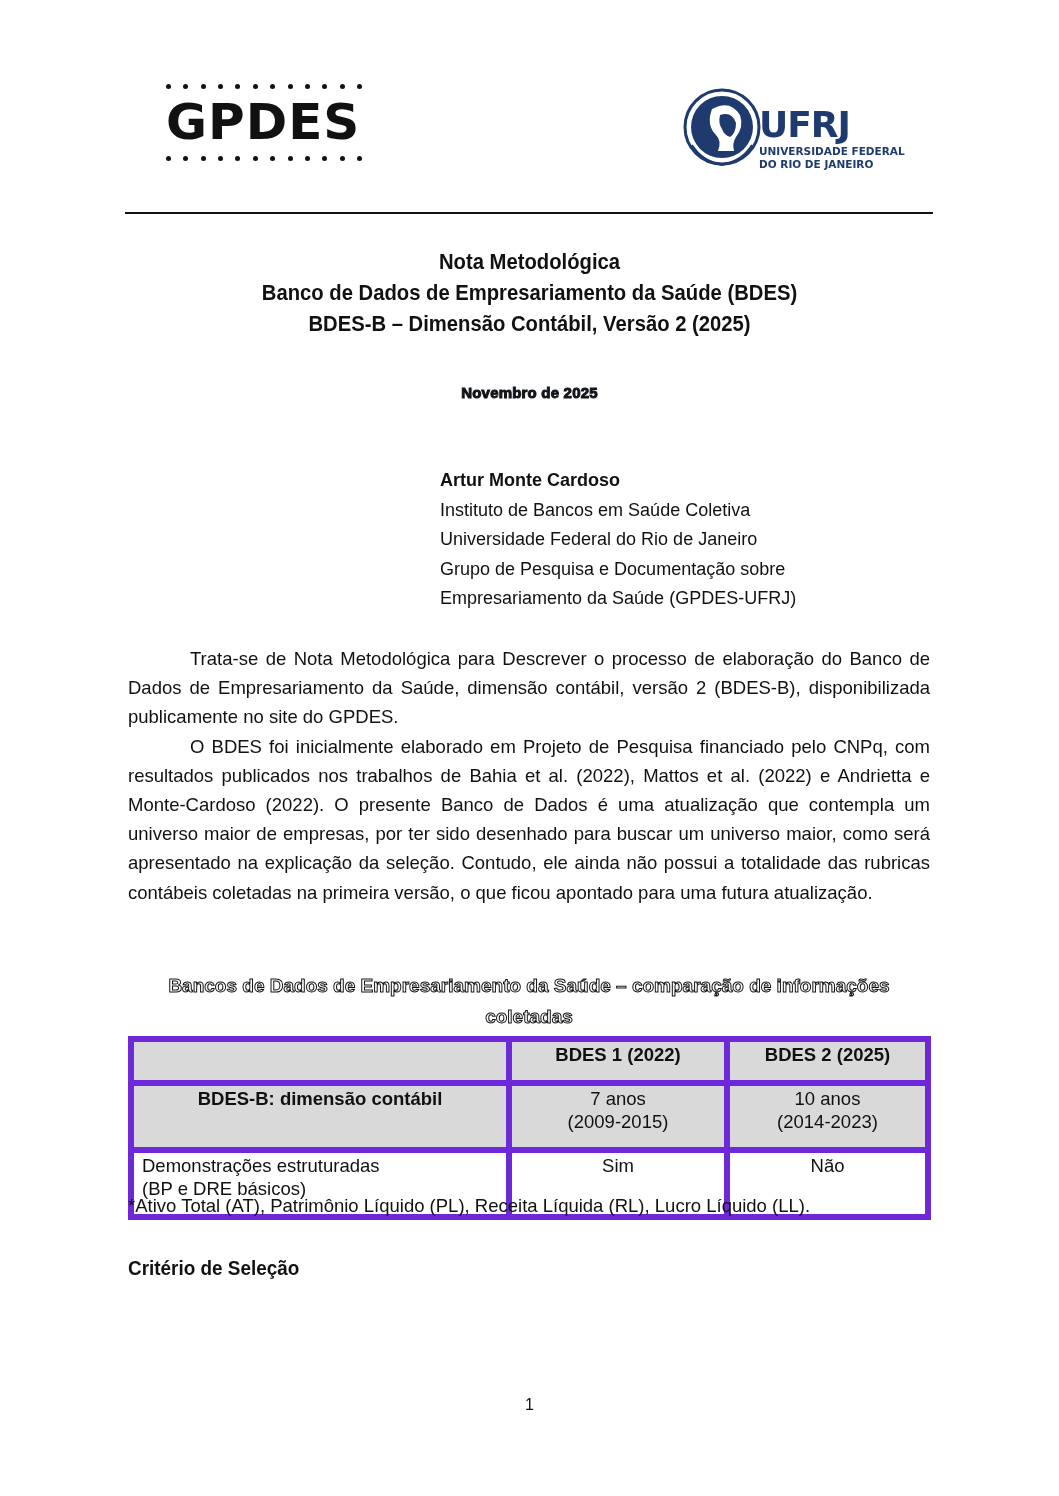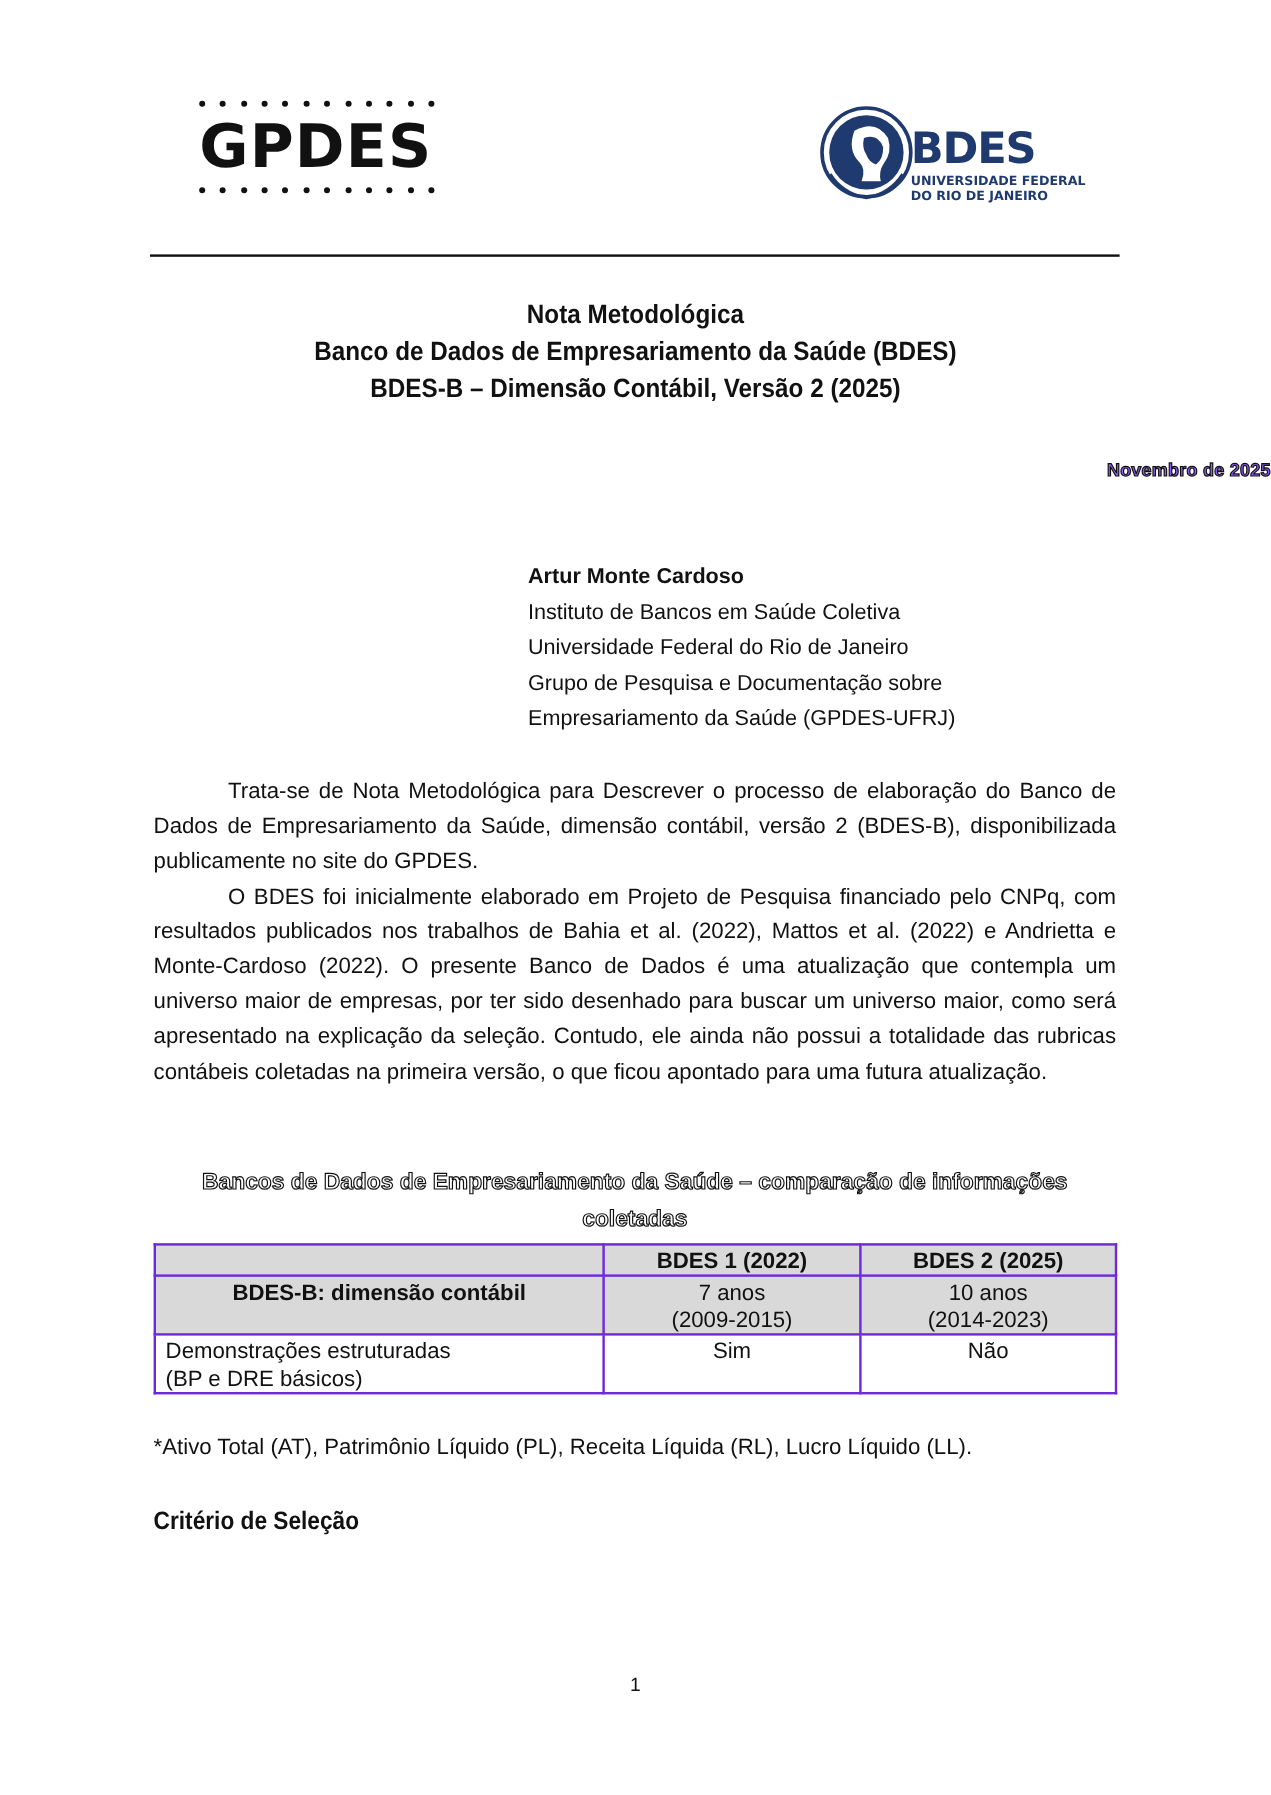--- a/index.html
+++ b/index.html
@@ -24,38 +24,38 @@
                font-weight: bold; font-size: 36px; line-height: 40px; color: #1f3a6e; letter-spacing: -1px; }
   .ufrj-sub { position: absolute; left: 77px; top: 60px; font-family: "DejaVu Sans", sans-serif;
               font-weight: bold; font-size: 10.5px; line-height: 13px; color: #1f3a6e; }
 
   .rule { position: absolute; left: 125px; top: 212px; width: 808px; height: 2px; background: #111; }
 
   .title-block { position: absolute; left: 0; width: 1059px; top: 246px; text-align: center;
                  font-family: "Liberation Sans Narrow", "Liberation Sans", sans-serif; }
   .title-line { font-weight: bold; font-size: 22px; line-height: 31px; color: #111; transform: scaleX(0.92); }
 
-  .date { position: absolute; left: 0; width: 1059px; top: 384px; text-align: right;
-          font-weight: bold; font-size: 15px; color: #8b5cf6;
+  .date { position: absolute; left: 0; width: 1059px; top: 384px; text-align: center;
+          font-weight: bold; font-size: 15px; color: #0f172a;
           -webkit-text-stroke: 1px #111; letter-spacing: 0.2px; }
 
   .author { position: absolute; left: 440px; top: 466px; font-size: 18px; line-height: 29.5px; }
   .author .name { font-weight: bold; }
 
   .body-text { position: absolute; left: 128px; width: 802px; top: 644px; font-size: 18.5px;
                line-height: 29.2px; text-align: justify; }
   .body-text p { margin: 0; text-indent: 62px; }
 
   .table-caption { position: absolute; left: 128px; width: 802px; top: 970px; text-align: center;
                    font-weight: bold; font-size: 19px; line-height: 31px; color: #fff;
                    -webkit-text-stroke: 1px #111; }
 
   table.cmp { position: absolute; left: 128px; top: 1036px; width: 803px; border-collapse: collapse;
               font-size: 18.5px; line-height: 23px; }
-  table.cmp td, table.cmp th { border: 2px solid #6d28d9; padding: 1px 8px 0 8px; vertical-align: top; }
+  table.cmp td, table.cmp th { border: 6px solid #6d28d9; padding: 1px 8px 14px 8px; vertical-align: top; }
   table.cmp tr.shaded td, table.cmp tr.shaded th { background: #d9d9d9; }
   table.cmp th { font-weight: bold; text-align: center; }
   table.cmp td.center { text-align: center; }
   table.cmp .col0 { width: 356px; }
   table.cmp .col1 { width: 196px; }
   table.cmp th.rowhead { text-align: center; }
 
   .footnote { position: absolute; left: 128px; top: 1194px; font-size: 18.5px; line-height: 24px; }
 
   .section-heading { position: absolute; left: 128px; top: 1254px; font-weight: bold; font-size: 21px;
@@ -99,21 +99,21 @@
 </div>
 
 <div class="ufrj-logo">
   <svg class="ufrj-seal" viewBox="0 0 80 85">
     <circle cx="40" cy="42" r="37" fill="none" stroke="#1f3a6e" stroke-width="3"></circle>
     <circle cx="40" cy="42" r="31" fill="#1f3a6e"></circle>
     <path d="M30 24 Q48 14 58 30 Q62 42 54 52 Q50 58 52 66 L36 66 Q40 56 34 50 Q24 40 30 24 Z" fill="#ffffff"></path>
     <path d="M38 30 Q50 26 54 38 Q54 48 48 52 Q42 50 40 44 Q36 38 38 30 Z" fill="#1f3a6e"></path>
     <path d="M10 60 Q20 76 40 80 Q60 76 70 60" fill="none" stroke="#1f3a6e" stroke-width="2"></path>
   </svg>
-  <div class="ufrj-word">BDES</div>
+  <div class="ufrj-word">UFRJ</div>
   <div class="ufrj-sub">
     <div>UNIVERSIDADE FEDERAL</div>
     <div>DO RIO DE JANEIRO</div>
   </div>
 </div>
 
 <div class="rule"></div>
 
 <div class="title-block">
   <div class="title-line">Nota Metodológica</div>

